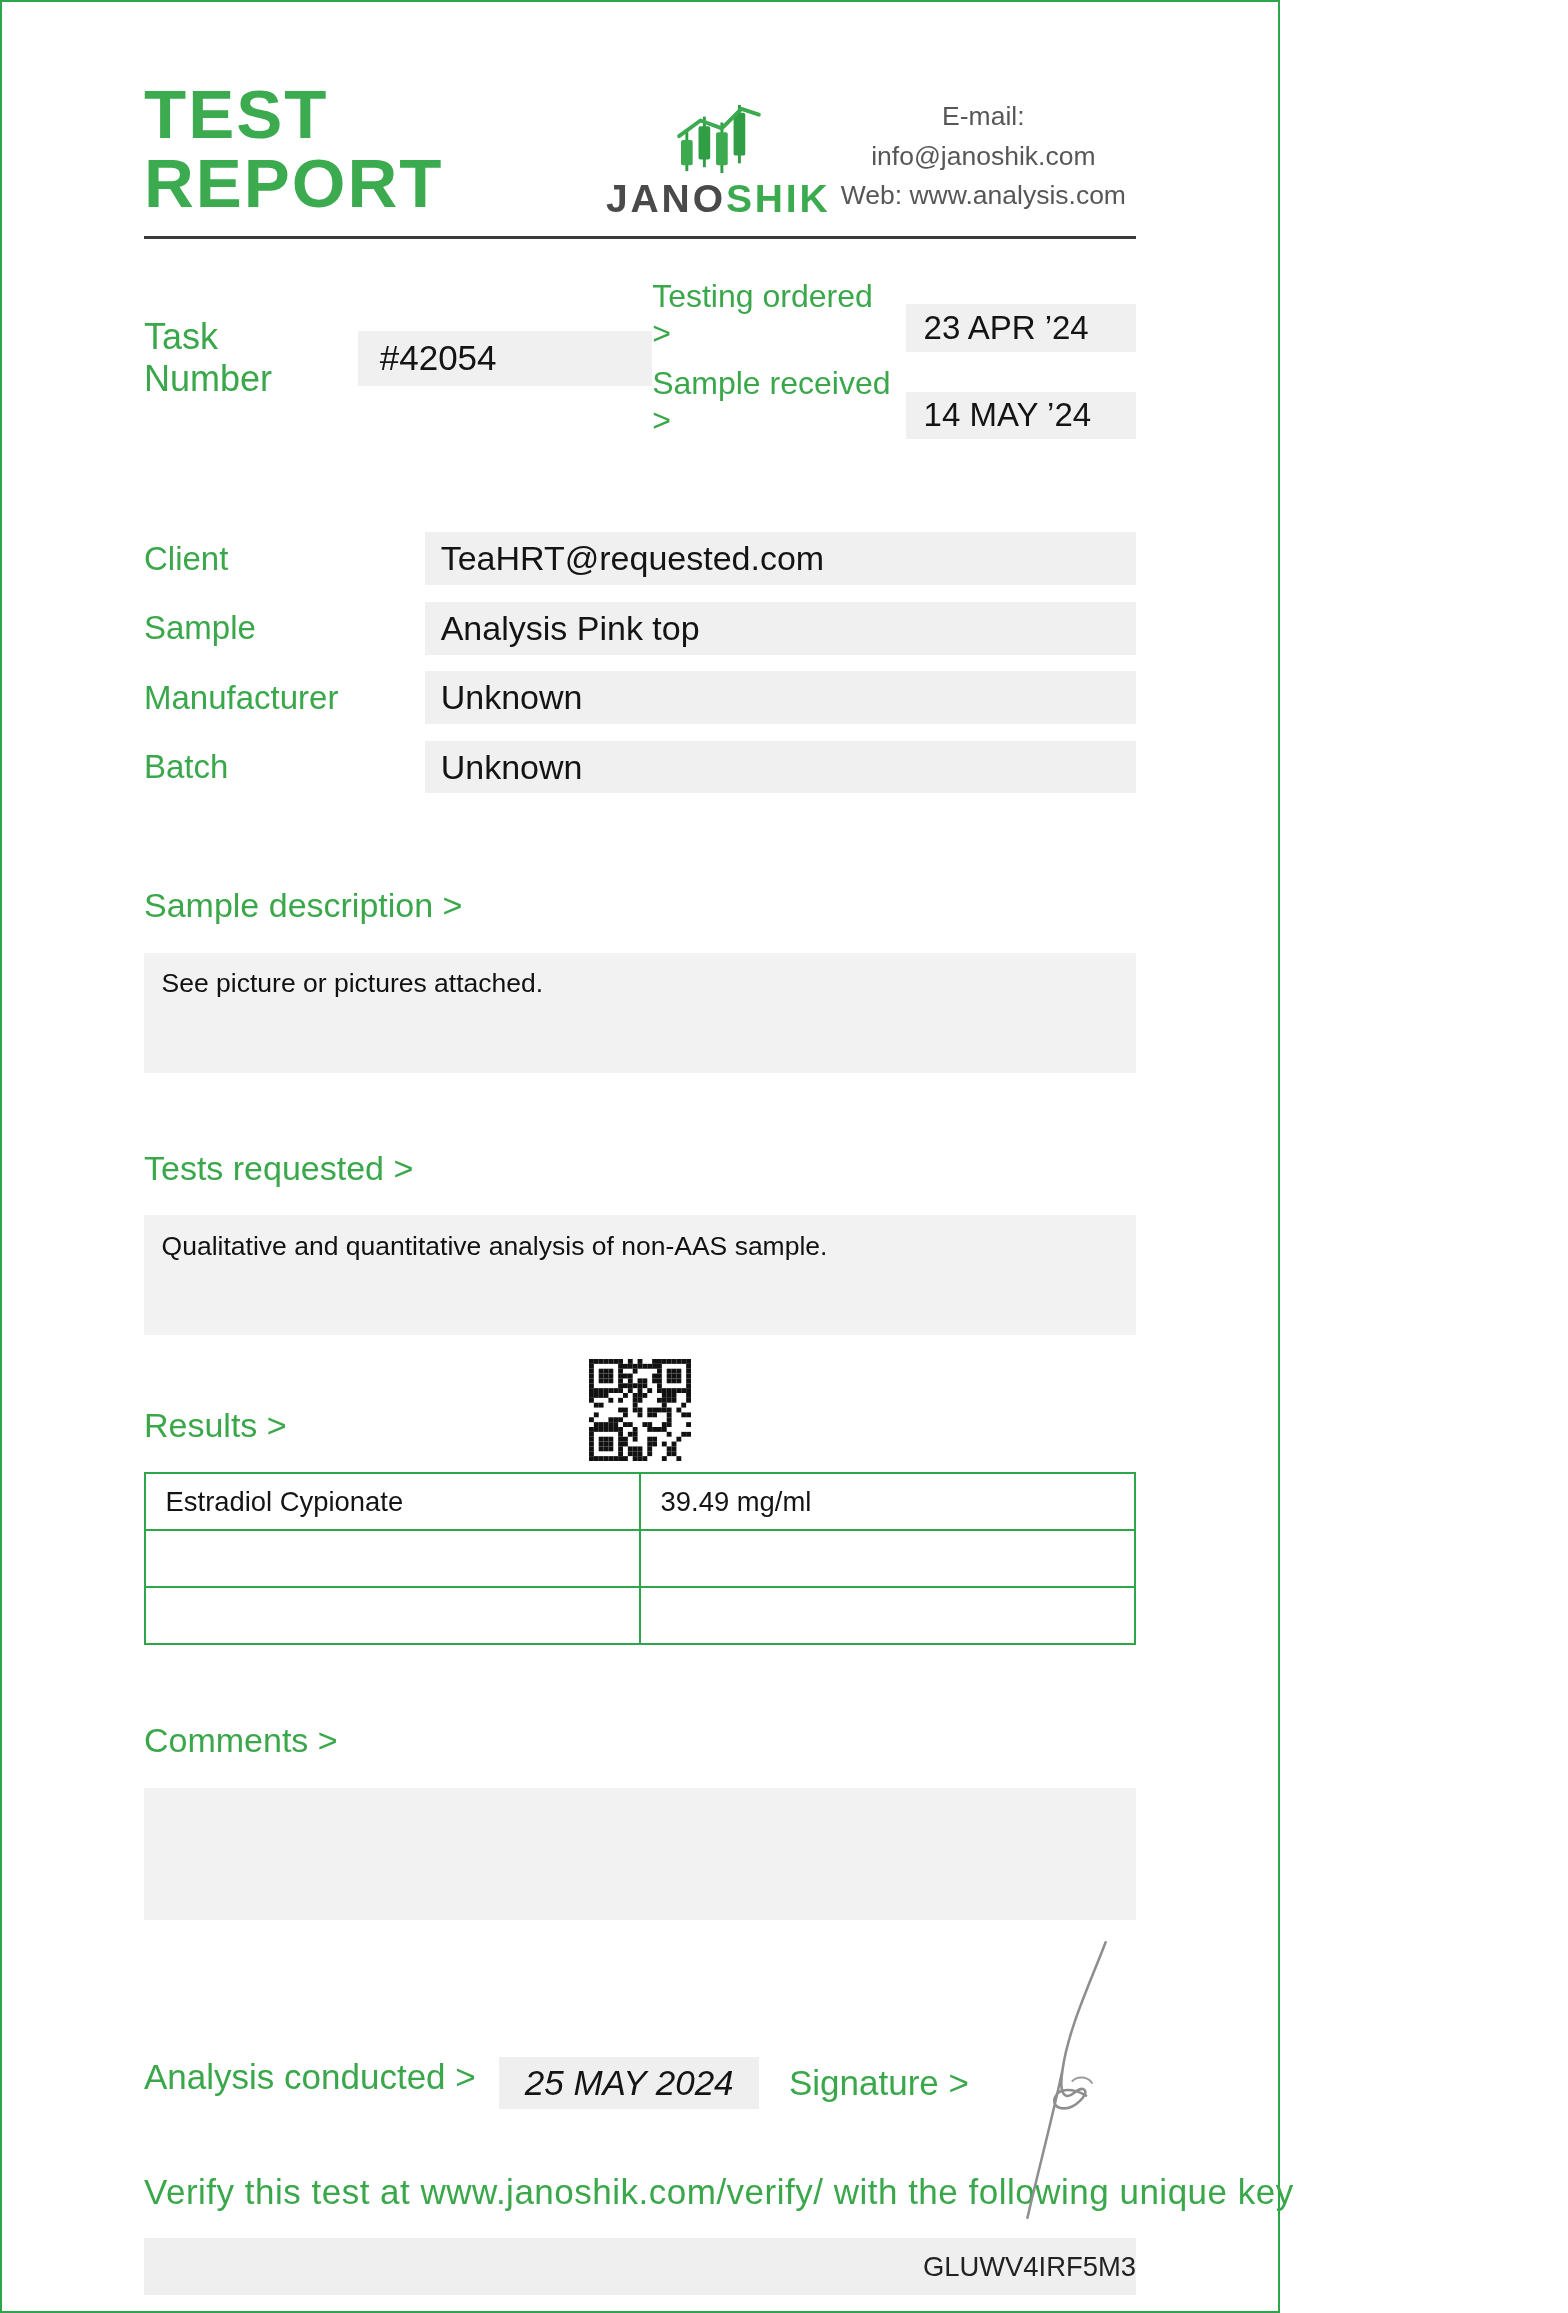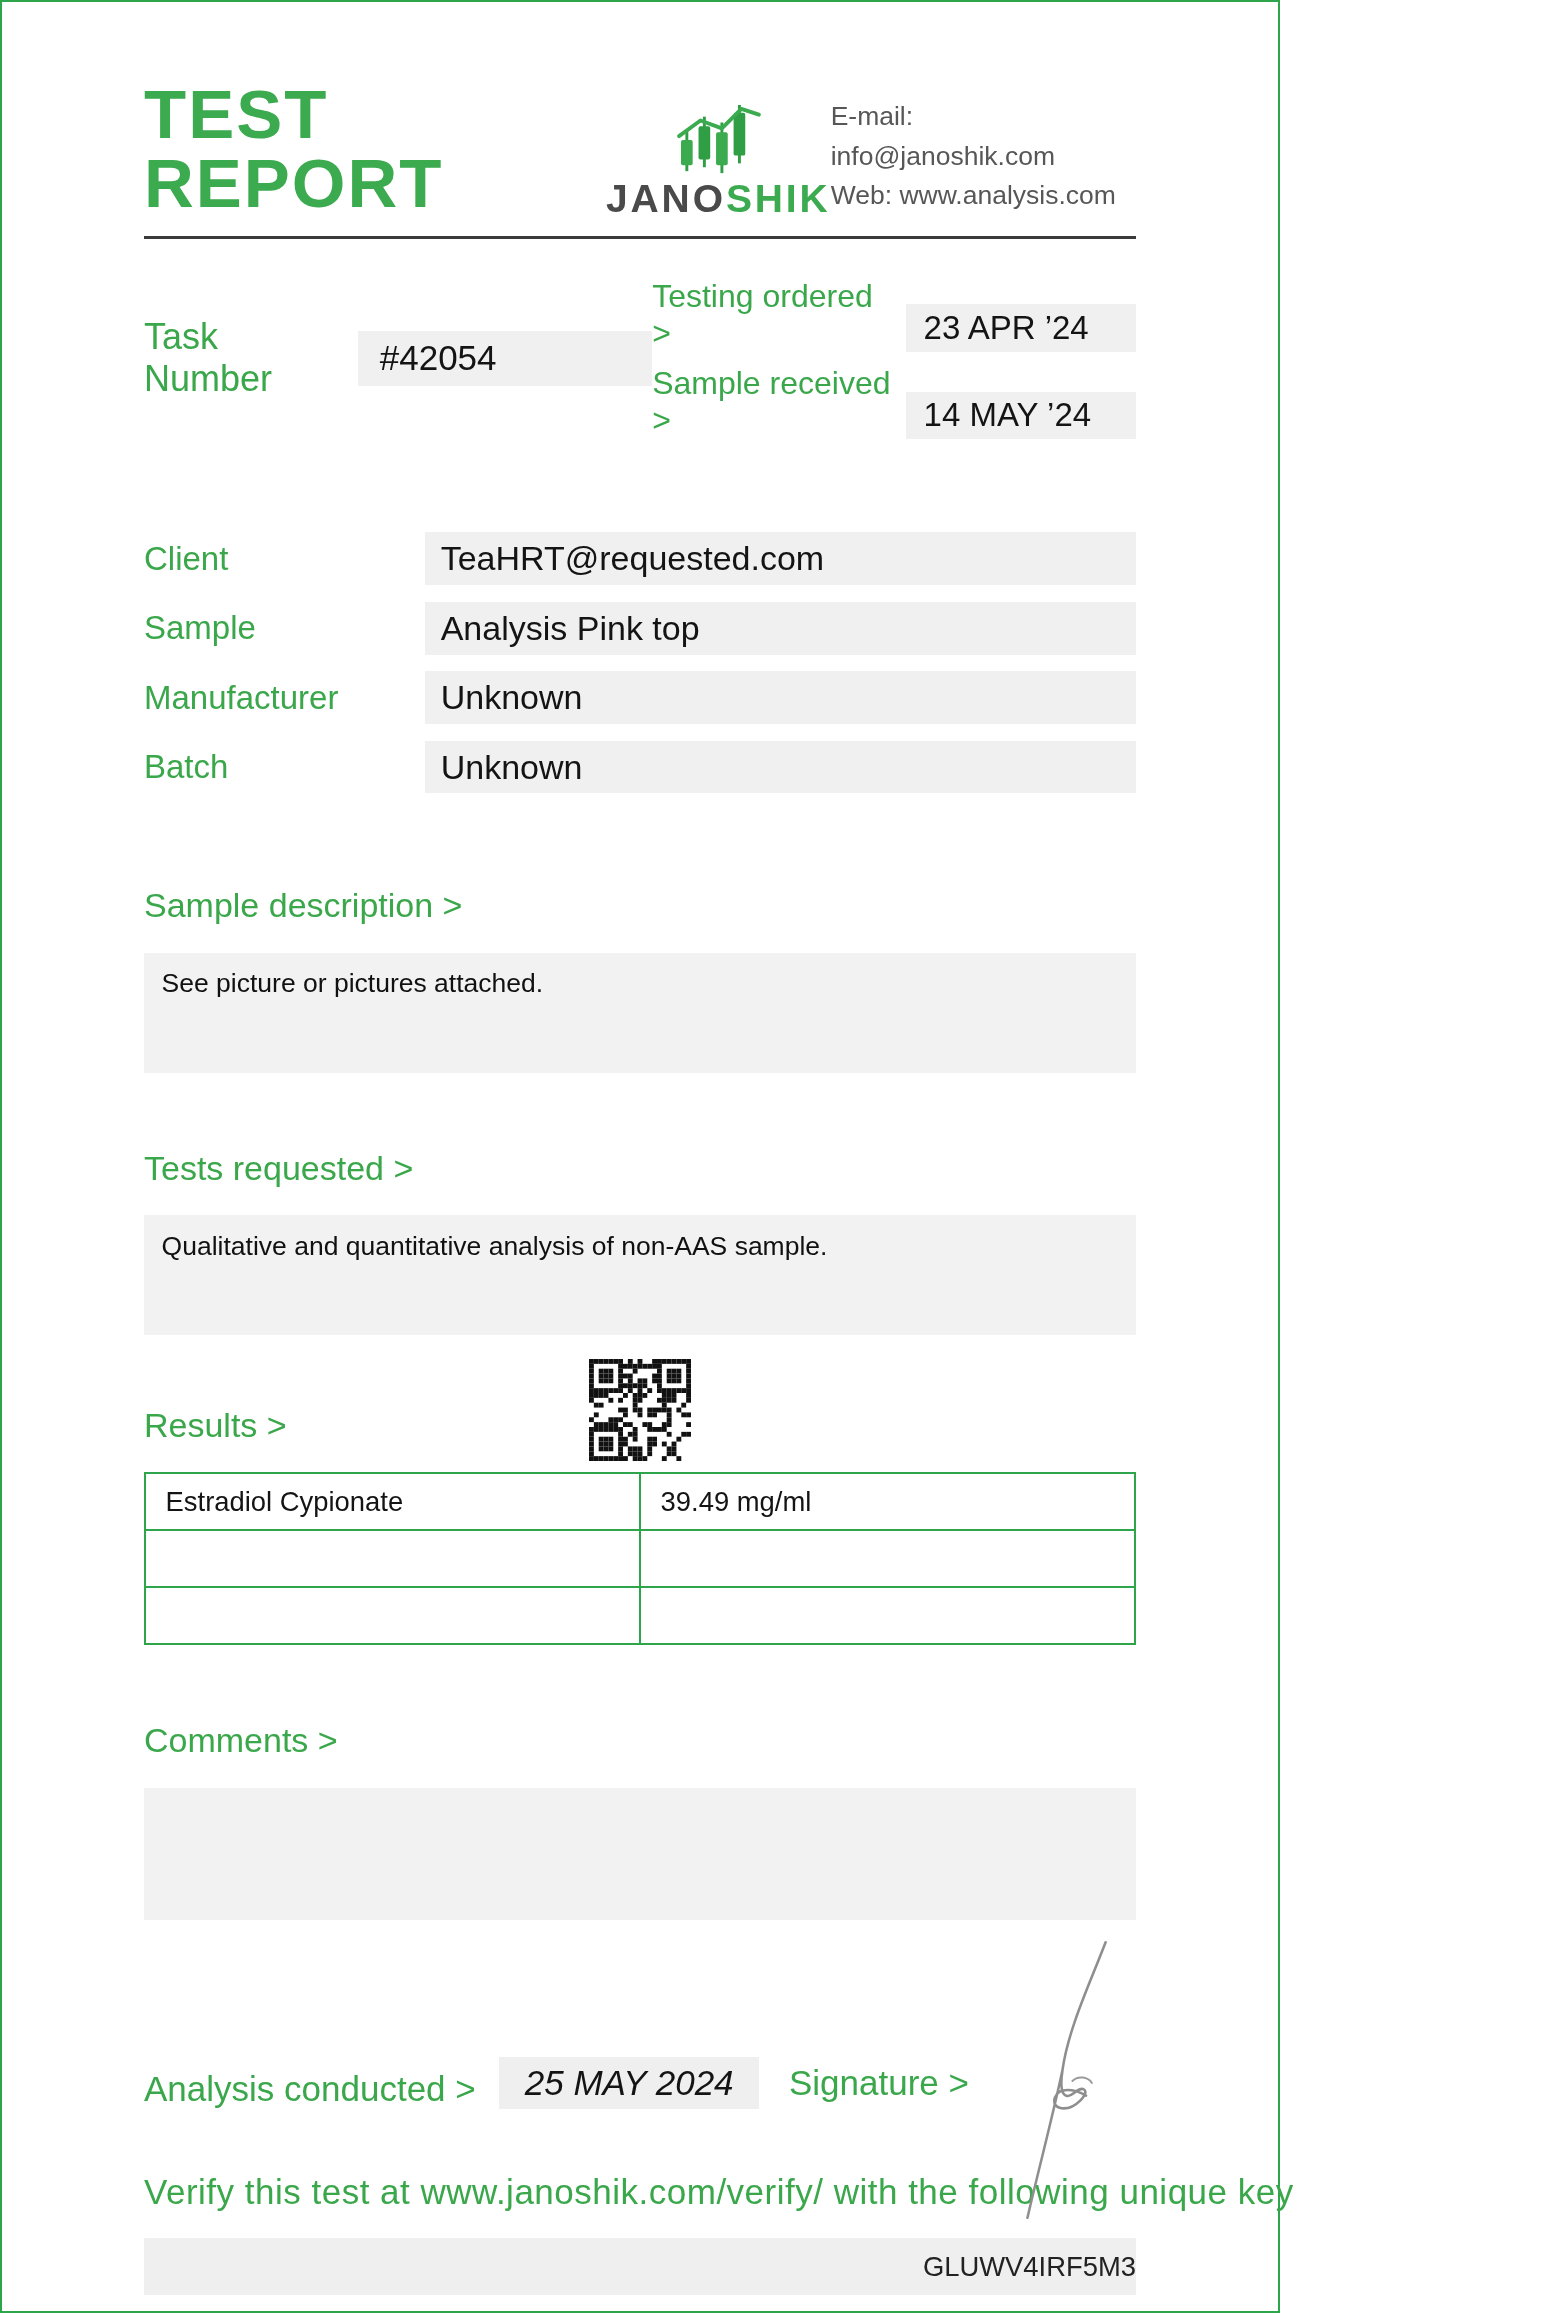--- a/index.html
+++ b/index.html
@@ -16,21 +16,21 @@
   }
 
   
   .header { display:flex; justify-content:space-between; align-items:flex-end; padding-top:78px; }
   .report-title { font-size:69px; font-weight:700; letter-spacing:2px; color:#3cab50; line-height:1; }
   .logo { text-align:center; margin-left:-29px; }
   .logo-icon { display:block; margin:0 auto 2px auto; }
   .logo-text { font-size:39px; font-weight:700; letter-spacing:2.9px; line-height:1; }
   .logo-dark { color:#4a4a4a; }
   .logo-green { color:#3cab50; }
-  .contact { text-align:left; color:#575757; font-size:26.5px; line-height:1.5; padding-bottom:2px; }
+  .contact { text-align:center; color:#575757; font-size:26.5px; line-height:1.5; padding-bottom:2px; }
   .divider { border-top:3.9px solid #3b3b3b; margin-top:17.6px; }
 
   
   .task-row { display:flex; justify-content:space-between; margin-top:39px; }
   .task-left { display:flex; align-items:center; gap:27.4px; }
   .green { color:#3aa74b; }
   .task-label { font-size:36px; }
   .value-box { background:#f0f0f0; font-size:35px; padding:7.8px 21.6px; }
   .task-number-box { min-width:294px; }
   .task-right { display:flex; flex-direction:column; gap:13.7px; align-items:flex-end; }
@@ -53,21 +53,21 @@
   .results { margin-top:71px; position:relative; }
   .qr { position:absolute; left:50%; top:-47px; transform:translateX(-50%); }
   .results-table { width:100%; border-collapse:collapse; margin-top:25.5px; }
   .results-table td { border:2px solid #2ea54b; height:57px; font-size:27.4px; padding:0 19.6px; width:50%; }
 
   
   .comments-box { min-height:132px; }
 
   
   .footer-row { display:flex; justify-content:space-between; align-items:center; margin-top:137px; position:relative; }
-  .analysis-left { display:flex; align-items:flex-end; gap:23.5px; }
+  .analysis-left { display:flex; align-items:flex-start; gap:23.5px; }
   .analysis-label { font-size:35px; }
   .analysis-box { background:#efefef; font-size:35px; padding:5.9px 25.5px;font-style:italic; }
   .signature-group { display:flex; align-items:center; gap:29px; padding-right:167px; }
   .signature-label { font-size:35px; }
   .signature-svg { position:absolute; right:4.9px; top:-123px; }
 
   .verify-block { margin-top:auto; }
   .verify-text { color:#3aa74b; font-size:35px; white-space:nowrap; letter-spacing:0.5px; }
   .key-box { background:#efefef; margin-top:25.5px; text-align:right; font-size:27.4px; padding:12.7px 0; color:#222; }
 </style>

